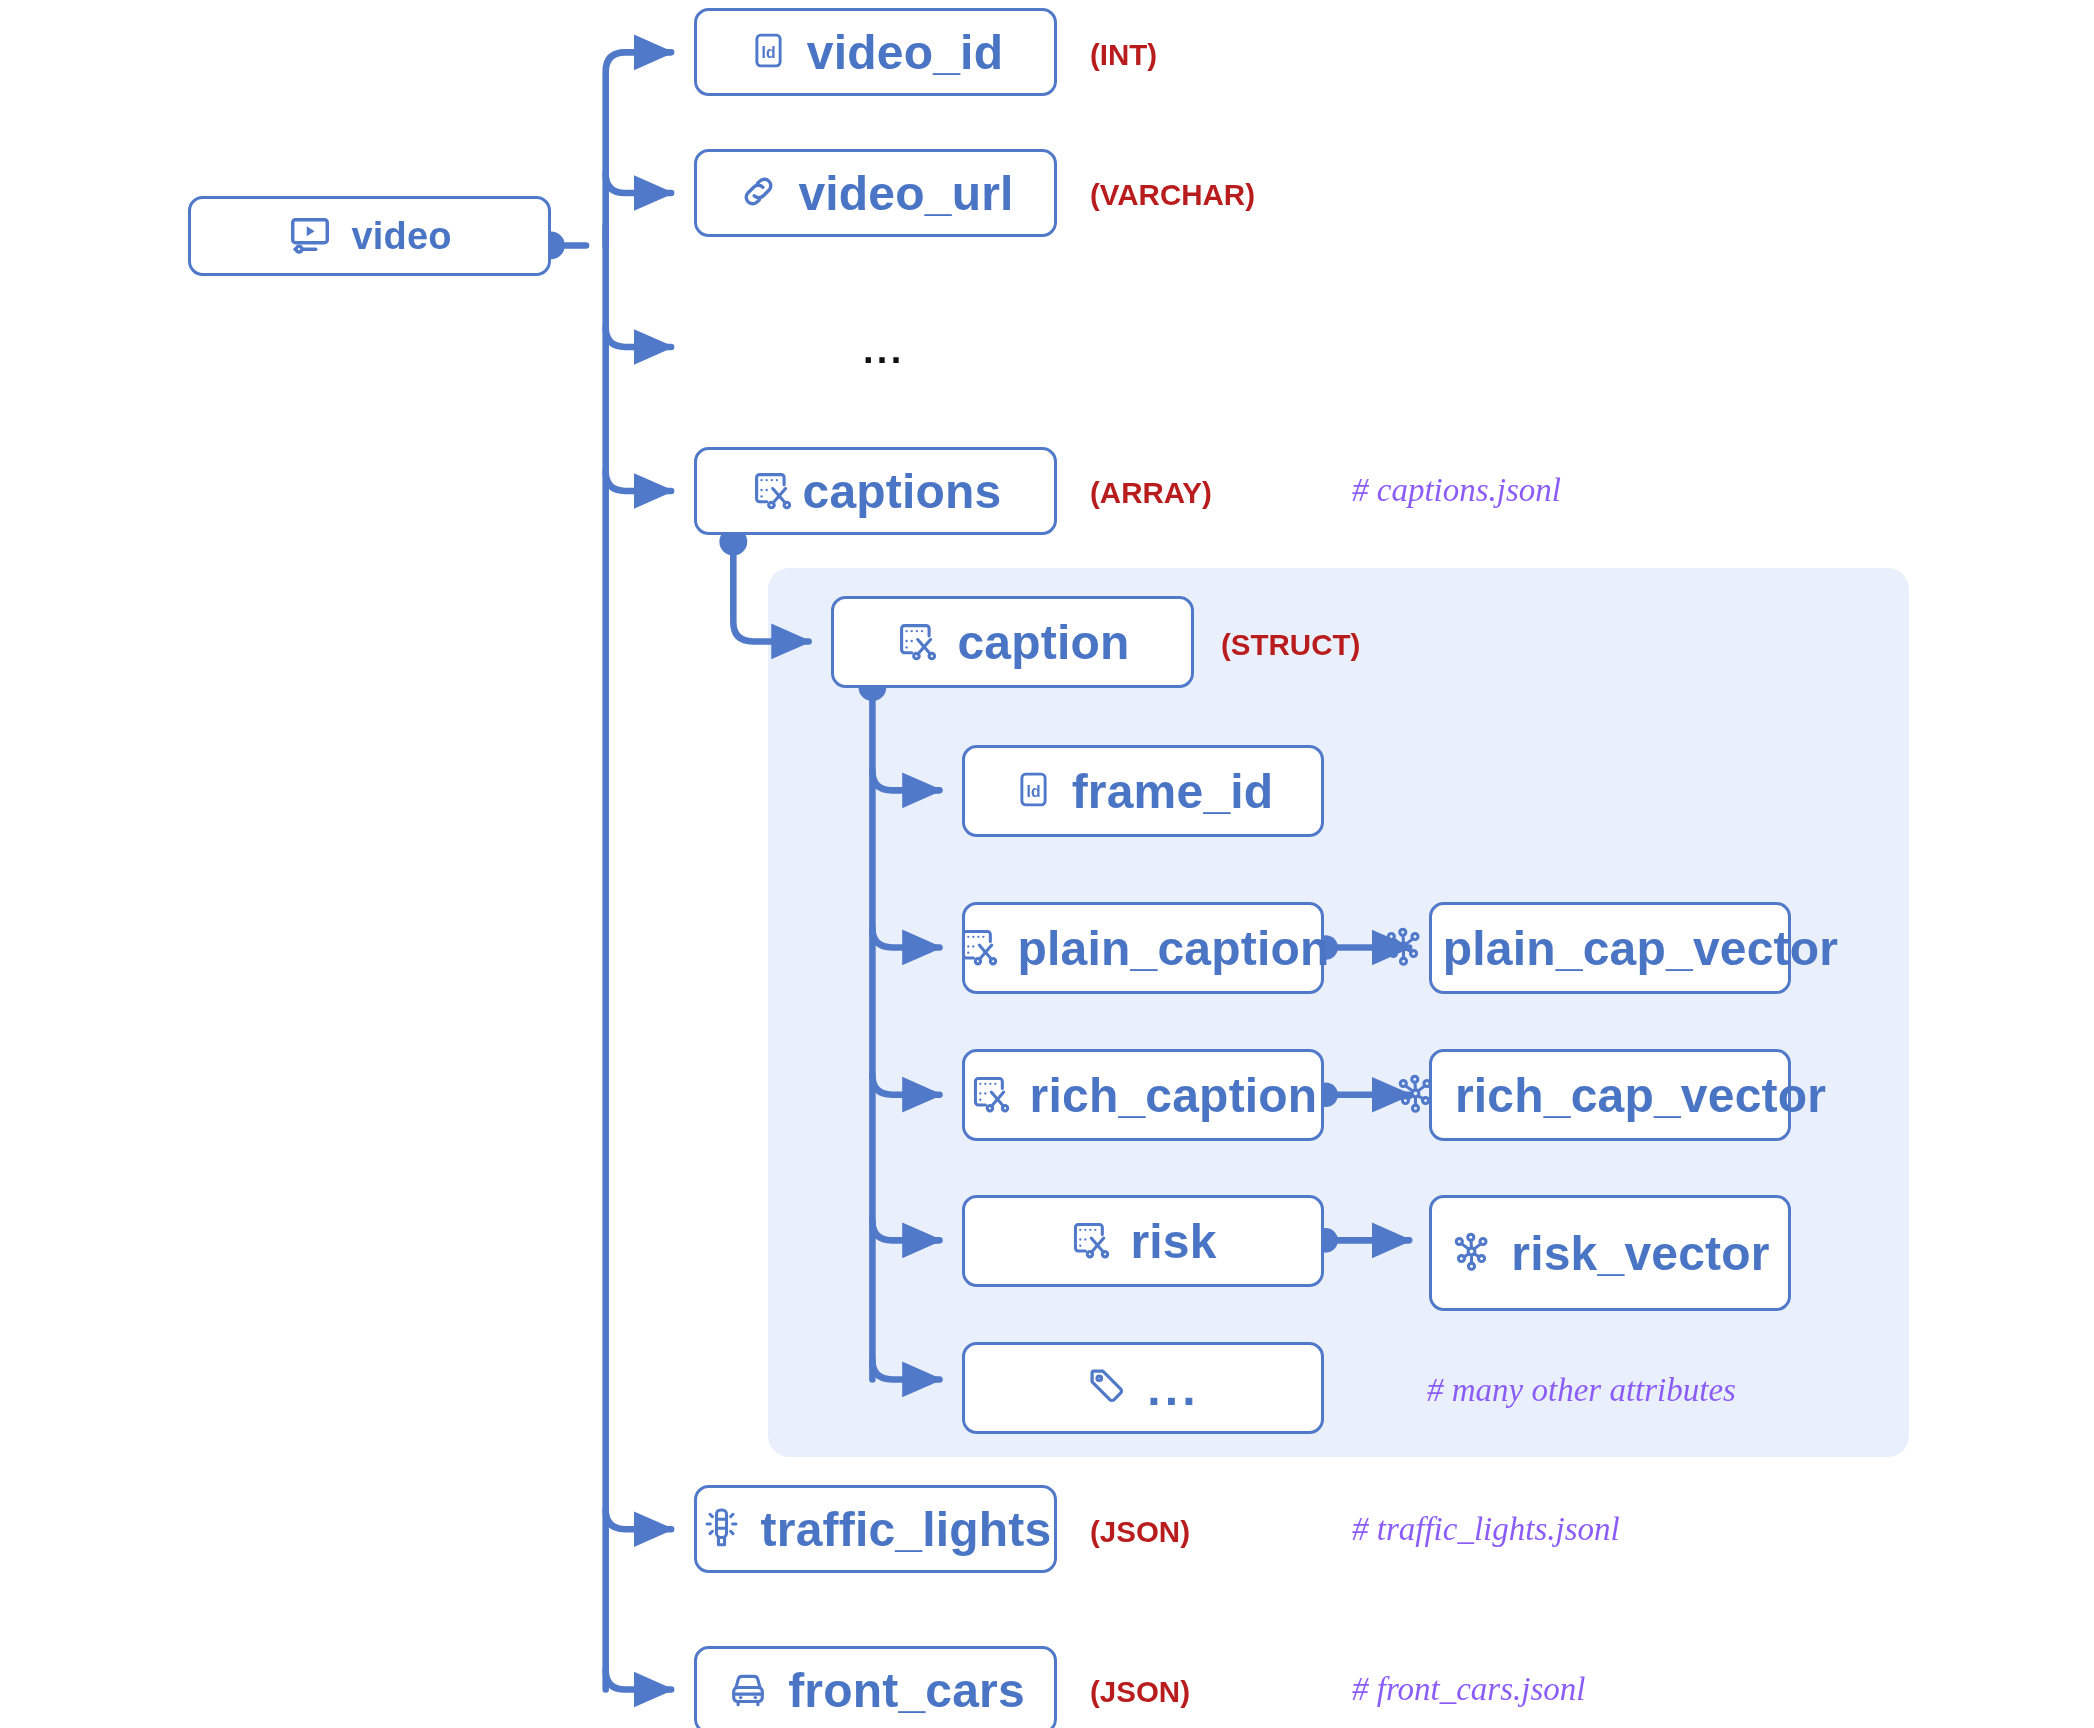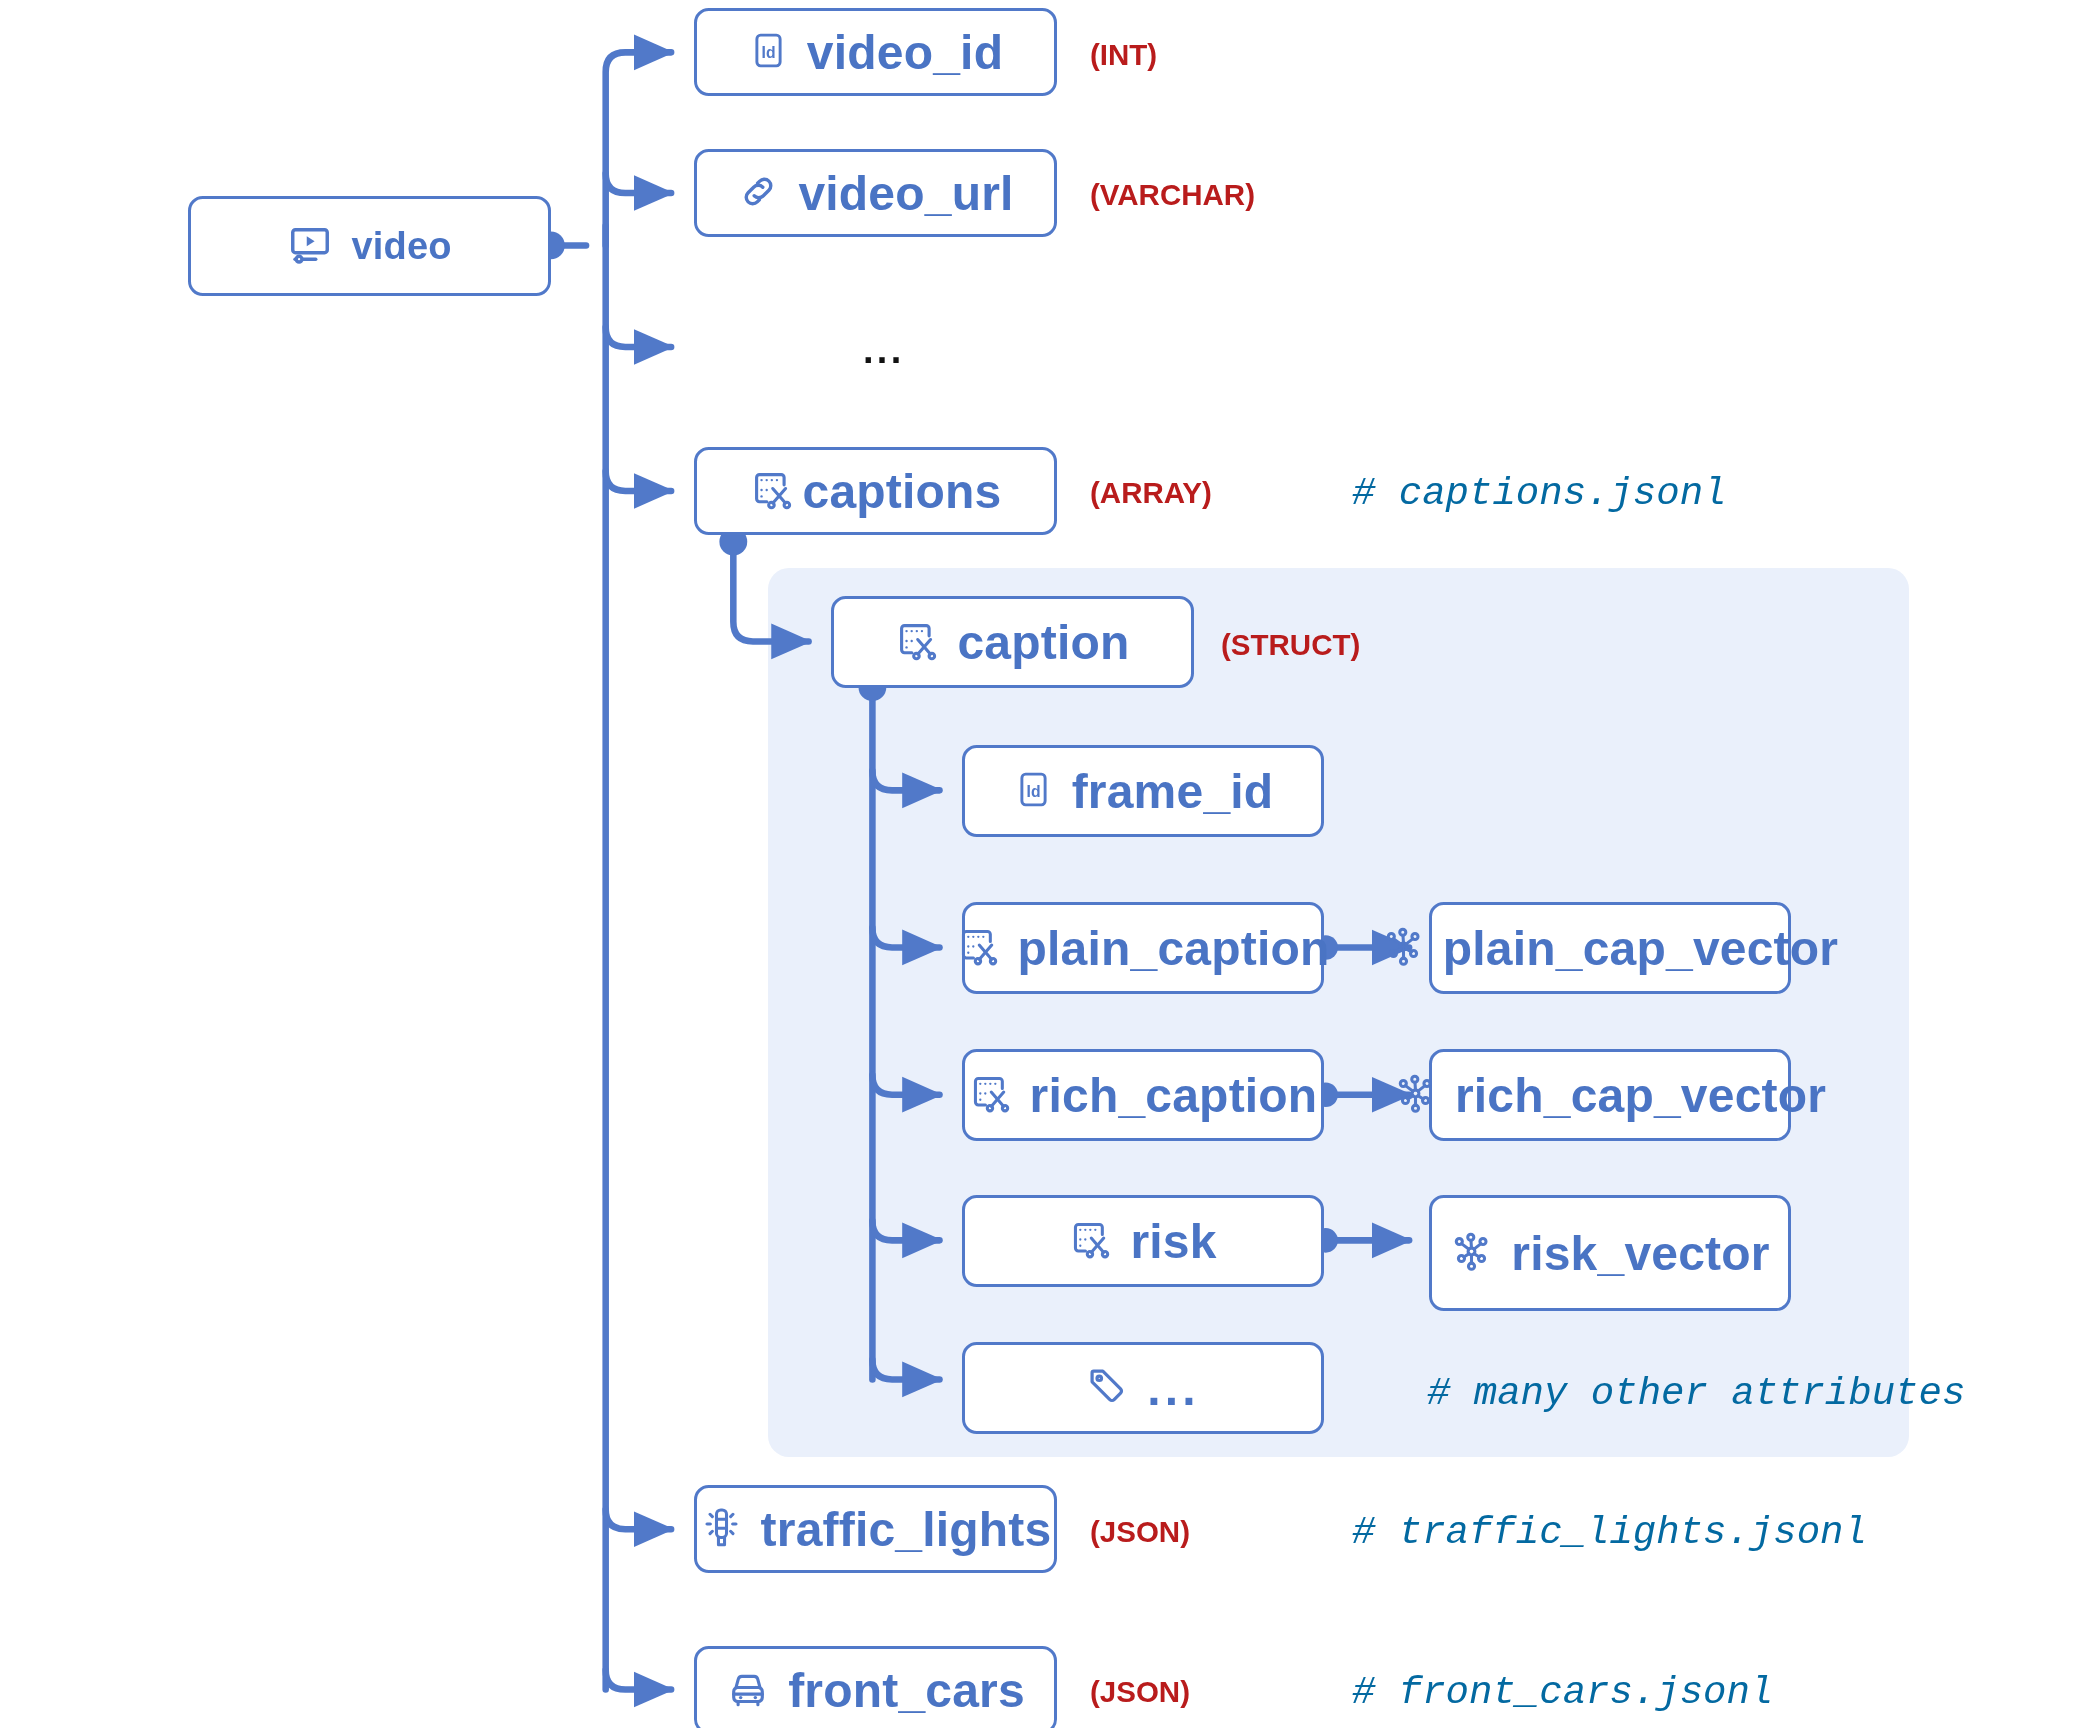--- a/index.html
+++ b/index.html
@@ -27,23 +27,23 @@
   .node .lbl{font-size:48px;}
   .ico{flex:0 0 auto;display:block;}
 
   
   .type{
     position:absolute;color:#b91c1c;font-weight:bold;
     font-size:29.5px;white-space:nowrap;
   }
   
   .comment{
-    position:absolute;color:#0369a1;font-style:italic;
-    font-size:39px;white-space:nowrap;
-    font-family:Liberation Mono, monospace;
+    position:absolute;color:#8b5cf6;font-style:italic;
+    font-size:33px;white-space:nowrap;
+    font-family:Liberation Serif, serif;
   }
   .ellipsis-text{
     position:absolute;color:#111;font-size:38px;font-weight:bold;
     letter-spacing:3.3px;white-space:nowrap;
   }
   .panel{
     position:absolute;background:#eaf0fb;border-radius:21px;
   }
 </style>
 </head>
@@ -99,21 +99,21 @@
     <g fill="#5179c9">
       <circle cx="673" cy="300" r="17"></circle>
       <circle cx="896" cy="662" r="17"></circle>
       <circle cx="1066" cy="840" r="17"></circle>
       <circle cx="1620" cy="1158" r="15"></circle>
       <circle cx="1620" cy="1338" r="15"></circle>
       <circle cx="1620" cy="1516" r="15"></circle>
     </g>
   </svg>
 
-  <div class="node root" style="left:188px;top:196px;width:363px;height:100px;">
+  <div class="node root" style="left:188px;top:196px;width:363px;height:80px;">
     <span class="ico">
       <svg width="46" height="46" viewBox="0 0 24 24" fill="none" stroke="#5179c9" stroke-width="1.8" stroke-linecap="round" stroke-linejoin="round">
         <rect x="3" y="4" width="18" height="12" rx="1.4"></rect>
         <path d="M10.3 7.4 L14.4 10 L10.3 12.6 Z" fill="#5179c9" stroke="none"></path>
         <path d="M4.2 19.4 H 15"></path>
         <circle cx="6.3" cy="19.4" r="1.5" fill="#fff"></circle>
       </svg>
     </span>
     <span class="lbl">video</span>
   </div>

